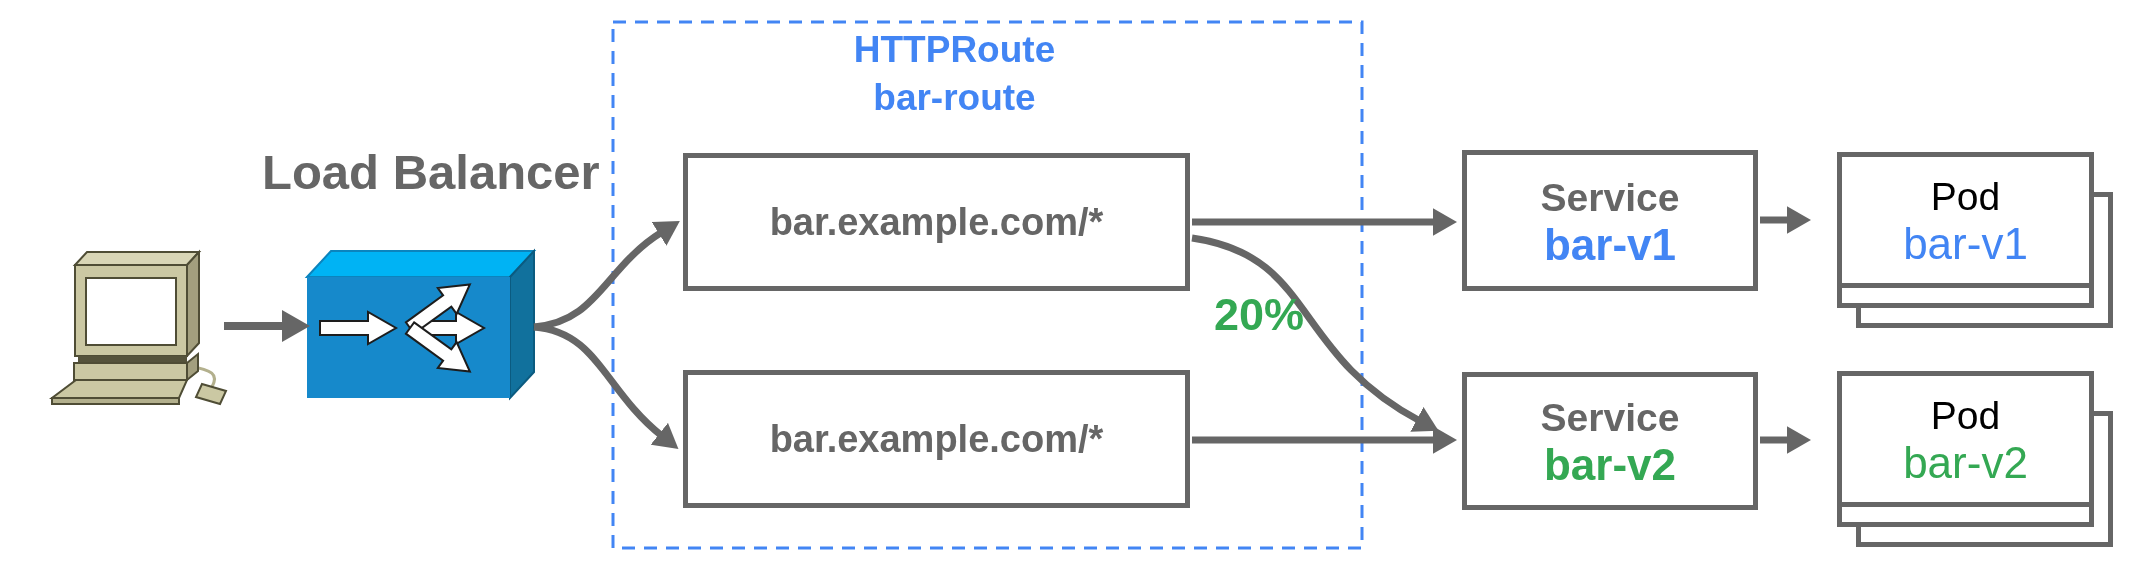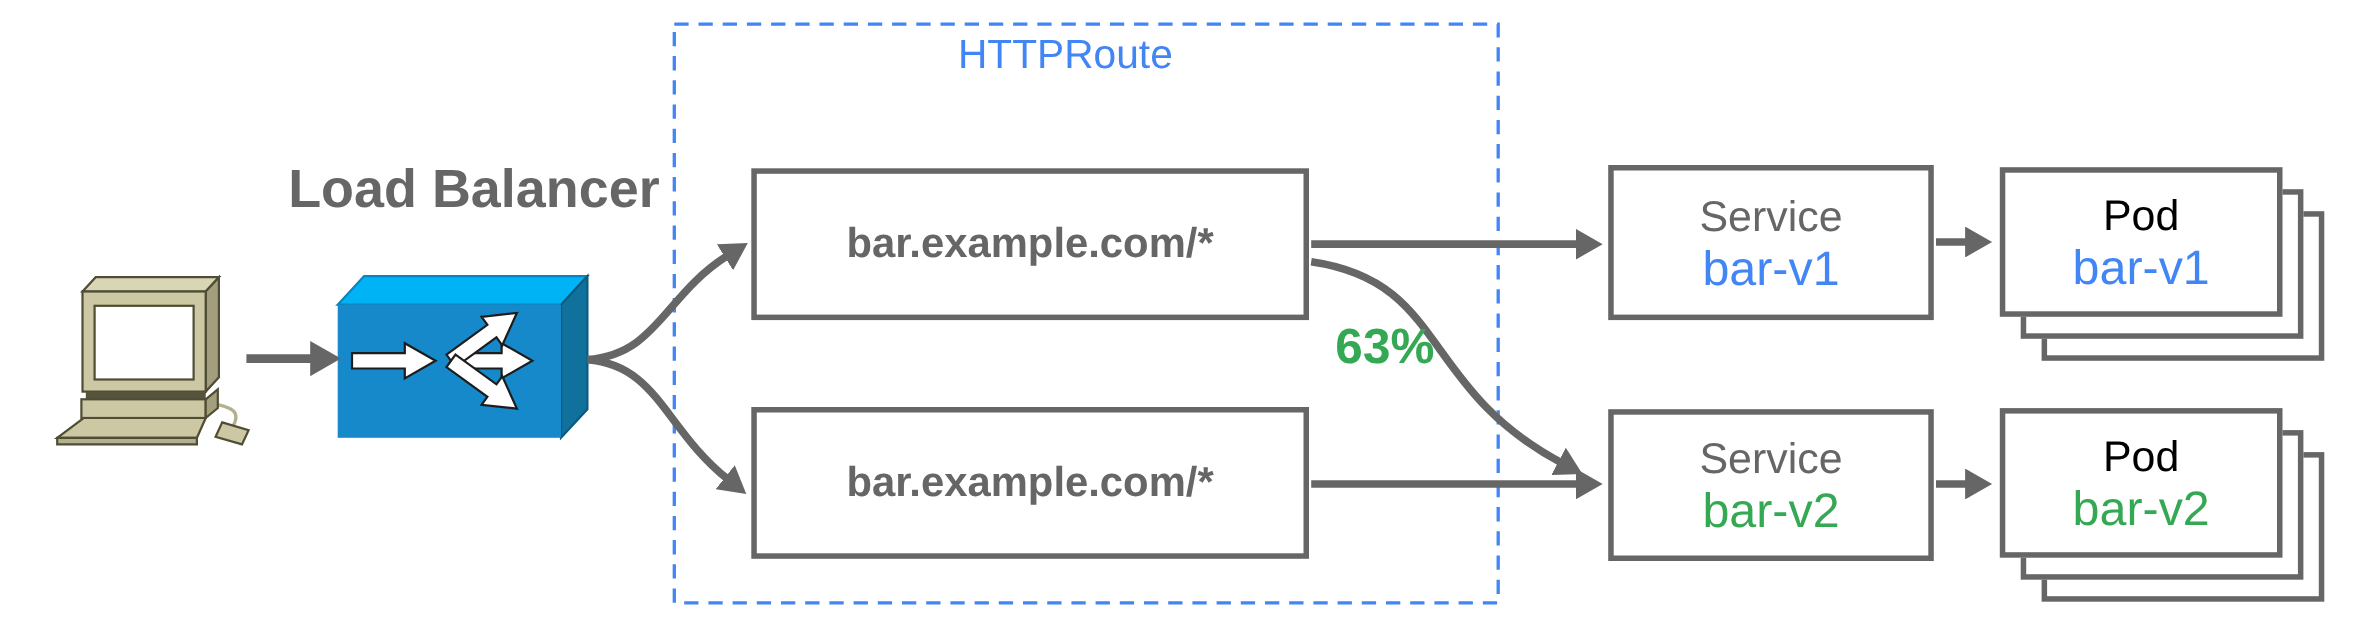--- a/index.html
+++ b/index.html
@@ -13,48 +13,48 @@
   #wires{position:absolute;left:0;top:0;width:2149px;height:573px;}
   .node{
     position:absolute;
     background:#fff;
     border:5px solid #666666;
     display:flex;flex-direction:column;
     align-items:center;justify-content:center;
     text-align:center;
     box-sizing:border-box;
   }
-  .node .line{font-weight:normal;color:#666666;}
+  .node .line{font-weight:bold;color:#666666;}
   .route-text{font-size:38px;line-height:54px;font-weight:bold;color:#666666;white-space:nowrap;}
   .svc-kind,.pod-kind{font-size:39px;line-height:47px;}
   .svc-name,.pod-name{font-size:44px;line-height:47px;}
   .blue{color:#4285f4 !important;}
   .green{color:#34a853 !important;}
   .lb-label{
     position:absolute;left:262px;top:144px;width:316px;
     text-align:center;font-size:49px;font-weight:bold;color:#666666;white-space:nowrap;
   }
   .httproute-title{
-    position:absolute;left:594px;top:26px;width:749px;
-    text-align:center;font-weight:normal;color:#4285f4;
+    position:absolute;left:580px;top:26px;width:749px;
+    text-align:center;font-weight:bold;color:#4285f4;
     font-size:37px;line-height:48px;
   }
   .weight{
     position:absolute;font-size:45px;font-weight:bold;white-space:nowrap;
     width:110px;text-align:center;
   }
   .weight-90{left:1228px;top:149px;color:#4285f4;}
   .weight-10{left:1204px;top:289px;color:#34a853;}
   .pod-stack{position:absolute;width:296px;height:178px;}
   .pod-card{
     position:absolute;width:257px;height:136px;
     background:#fff;border:5px solid #666666;box-sizing:border-box;
   }
   .pod-card.main{
-    display:flex;flex-direction:column;align-items:center;justify-content:center;text-align:center;
+    display:flex;flex-direction:column;align-items:center;justify-content:center;text-align:center;margin-left:19px;
   }
 </style>
 </head>
 <body>
 
 <div id="canvas">
 
   <svg id="wires" viewBox="0 0 2149 573" xmlns="http://www.w3.org/2000/svg">
     <defs>
       <marker id="ah" viewBox="0 0 4 4" markerWidth="4" markerHeight="4" refX="0.5" refY="2" orient="auto">
@@ -99,31 +99,32 @@
       <path d="M 1192 440 L 1436 440" marker-end="url(#ah)"></path>
       <path d="M 1760 220 L 1790 220" marker-end="url(#ah)"></path>
       <path d="M 1760 440 L 1790 440" marker-end="url(#ah)"></path>
     </g>
   </svg>
 
   <div class="lb-label">Load Balancer</div>
 
   <div class="httproute-title">
     <div>HTTPRoute</div>
+    <div>bar-route</div>
   </div>
 
   <div class="node" style="left:683px;top:153px;width:507px;height:138px;">
     <div class="route-text">bar.example.com/*</div>
   </div>
 
   <div class="node" style="left:683px;top:370px;width:507px;height:138px;">
     <div class="route-text">bar.example.com/*</div>
   </div>
 
-  <div class="weight weight-10">63%</div>
+  <div class="weight weight-10">20%</div>
 
   <div class="node" style="left:1462px;top:150px;width:296px;height:141px;">
     <div class="line svc-kind">Service</div>
     <div class="line svc-name blue">bar-v1</div>
   </div>
 
   <div class="node" style="left:1462px;top:372px;width:296px;height:138px;">
     <div class="line svc-kind">Service</div>
     <div class="line svc-name green">bar-v2</div>
   </div>

